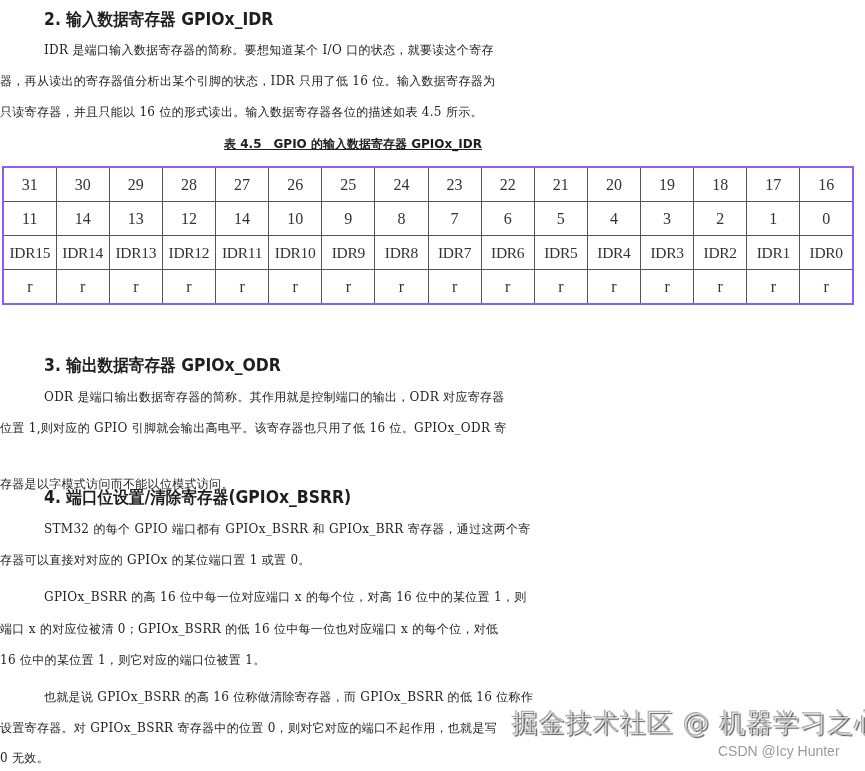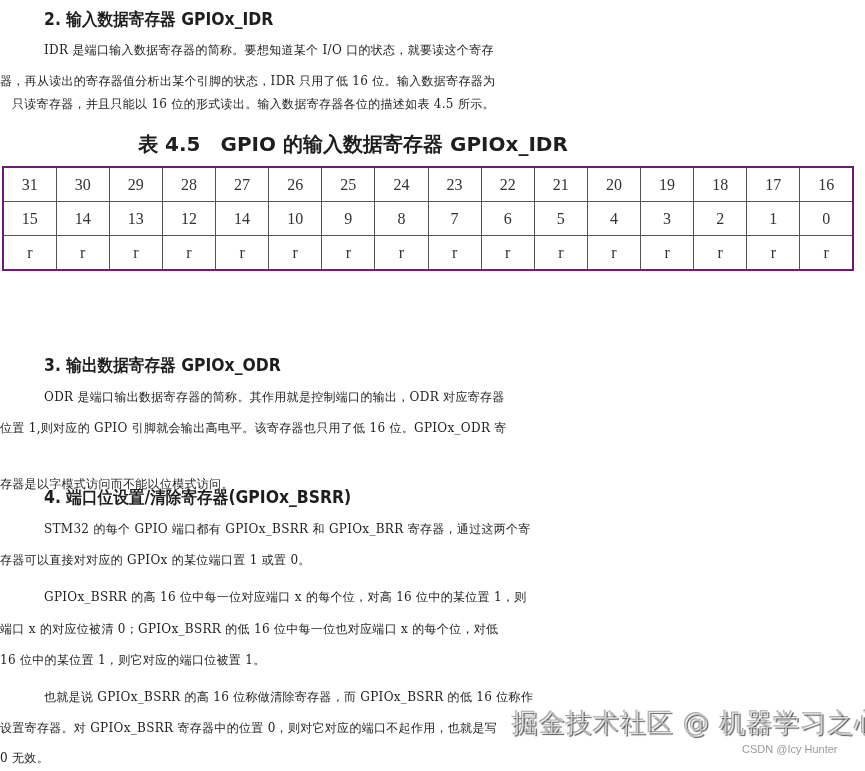--- a/index.html
+++ b/index.html
@@ -15,56 +15,56 @@
   .indent { left: 44px; }
   .heading {
     position: absolute; left: 44px; white-space: nowrap;
     font-family: "DejaVu Sans", "Liberation Sans", sans-serif;
     font-weight: bold; font-size: 17px; line-height: 22px;
     transform: scaleX(0.92); transform-origin: left center;
   }
   .caption {
     position: absolute; left: 0; width: 706px; text-align: center;
     font-family: "DejaVu Sans", "Liberation Sans", sans-serif;
-    font-weight: bold; font-size: 20px; line-height: 22px;
+    font-weight: bold; font-size: 12px; line-height: 22px; text-decoration: underline;
   }
   table.reg {
     position: absolute; left: 2px; top: 166px; width: 852px;
     border-collapse: collapse; table-layout: fixed;
-    border: 2px solid #701a75;
+    border: 2px solid #8b5cf6;
     font-family: "Liberation Serif", "DejaVu Serif", serif;
   }
   table.reg td {
     border: 1px solid #555; height: 33px; padding: 0;
     text-align: center; font-size: 16px; color: #333;
     overflow: hidden; white-space: nowrap;
   }
   table.reg td.name { font-size: 15.5px; letter-spacing: -0.3px; }
   .wm1 {
     position: absolute; left: 512px; top: 706px; white-space: nowrap;
     font-family: "DejaVu Sans", "Liberation Sans", sans-serif;
     font-size: 26px; color: rgba(255,255,255,0.6);
     text-shadow: 1px 1px 1px rgba(0,0,0,0.65), -1px -1px 0 rgba(0,0,0,0.35);
     letter-spacing: 1px;
   }
   .wm2 {
     position: absolute; left: 718px; top: 743px; white-space: nowrap;
     font-family: "Liberation Sans", "DejaVu Sans", sans-serif;
-    font-size: 11px; color: #9a9a9a; margin-left: 24px;
+    font-size: 14px; color: #9a9a9a;
   }
 </style>
 </head>
 <body>
 
 <div>
 
   <div class="heading" style="top:8px;">2. 输入数据寄存器 GPIOx_IDR</div>
   <div class="line indent" style="top:38px;">IDR 是端口输入数据寄存器的简称。要想知道某个 I/O 口的状态，就要读这个寄存</div>
   <div class="line" style="top:69px;">器，再从读出的寄存器值分析出某个引脚的状态，IDR 只用了低 16 位。输入数据寄存器为</div>
-  <div class="line" style="top:92px;padding-left:12px;">只读寄存器，并且只能以 16 位的形式读出。输入数据寄存器各位的描述如表 4.5 所示。</div>
+  <div class="line" style="top:100px;">只读寄存器，并且只能以 16 位的形式读出。输入数据寄存器各位的描述如表 4.5 所示。</div>
 
   <div class="caption" style="top:133px;">表 4.5　GPIO 的输入数据寄存器 GPIOx_IDR</div>
 
   <table class="reg">
     <tbody>
         <tr>
       <td>31</td>
       <td>30</td>
       <td>29</td>
       <td>28</td>
@@ -75,36 +75,54 @@
       <td>23</td>
       <td>22</td>
       <td>21</td>
       <td>20</td>
       <td>19</td>
       <td>18</td>
       <td>17</td>
       <td>16</td>
     </tr>
     <tr>
-      <td>15</td>
+      <td>11</td>
       <td>14</td>
       <td>13</td>
       <td>12</td>
       <td>14</td>
       <td>10</td>
       <td>9</td>
       <td>8</td>
       <td>7</td>
       <td>6</td>
       <td>5</td>
       <td>4</td>
       <td>3</td>
       <td>2</td>
       <td>1</td>
       <td>0</td>
+    </tr>
+    <tr>
+      <td class="name">IDR15</td>
+      <td class="name">IDR14</td>
+      <td class="name">IDR13</td>
+      <td class="name">IDR12</td>
+      <td class="name">IDR11</td>
+      <td class="name">IDR10</td>
+      <td class="name">IDR9</td>
+      <td class="name">IDR8</td>
+      <td class="name">IDR7</td>
+      <td class="name">IDR6</td>
+      <td class="name">IDR5</td>
+      <td class="name">IDR4</td>
+      <td class="name">IDR3</td>
+      <td class="name">IDR2</td>
+      <td class="name">IDR1</td>
+      <td class="name">IDR0</td>
     </tr>
     <tr>
       <td>r</td>
       <td>r</td>
       <td>r</td>
       <td>r</td>
       <td>r</td>
       <td>r</td>
       <td>r</td>
       <td>r</td>

